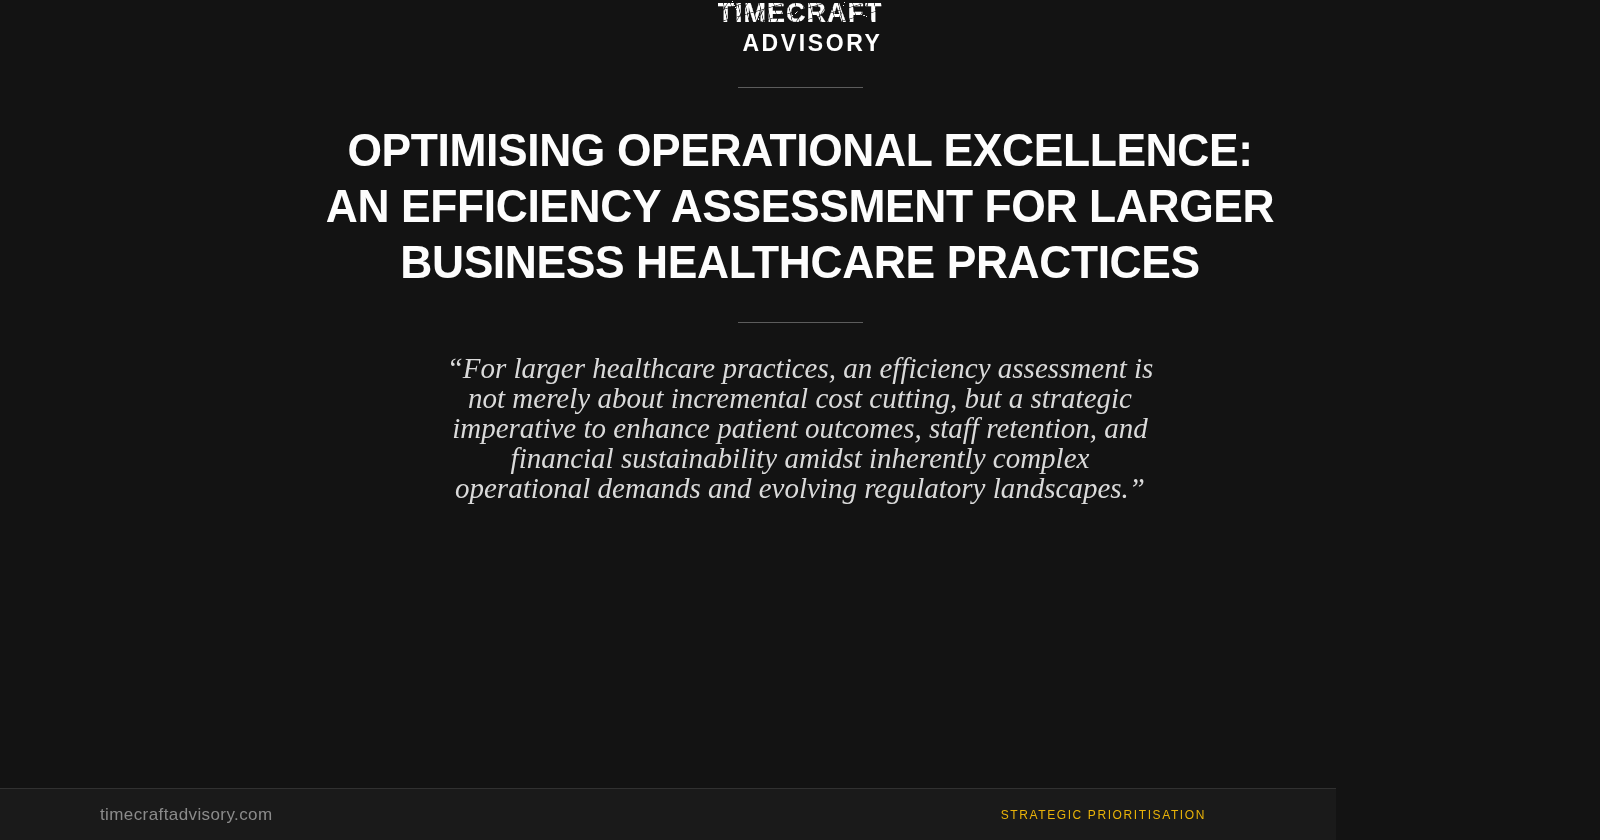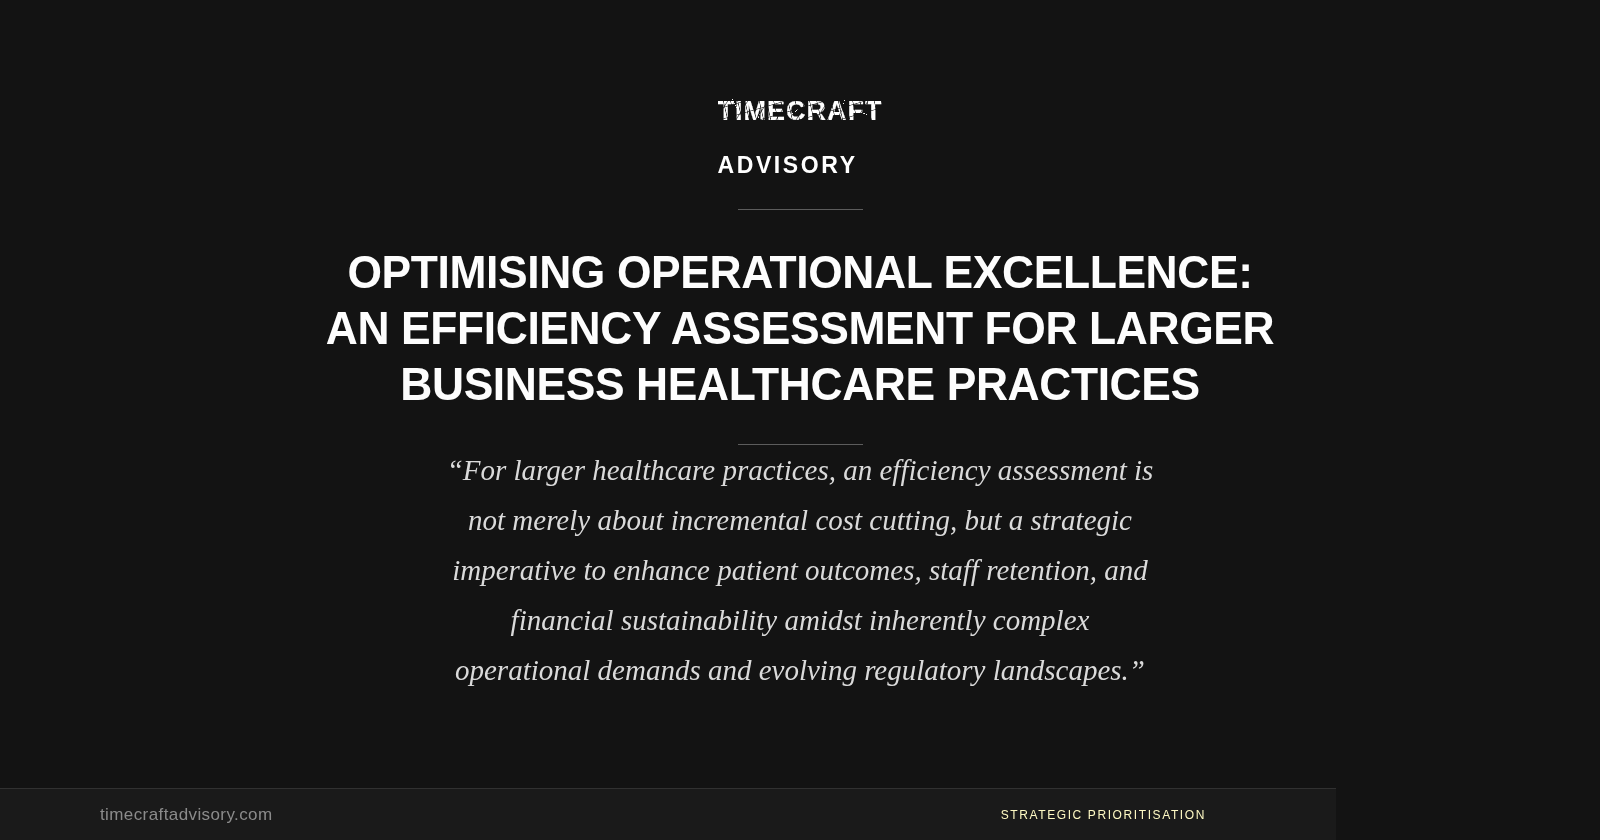--- a/index.html
+++ b/index.html
@@ -32,26 +32,24 @@
     top:0;
     width:1600px;
     height:788px;
     display:flex;
     flex-direction:column;
     align-items:center;
   }
 
   
   .logo-block {
-    margin-top:98px;
     display:flex;
     flex-direction:column;
-    align-items:flex-start;
+    align-items:flex-end;
     line-height:1;
-    gap:24px;
   }
 
   .logo-primary {
     position:relative;
     font-family:"Liberation Sans", sans-serif;
     font-weight:bold;
     font-size:27px;
     letter-spacing:1.0px;
     color:#ffffff;
     line-height:1;
@@ -121,27 +119,28 @@
     line-height:56px;
     letter-spacing:-0.4px;
     color:#fdfdfd;
     text-transform:uppercase;
     transform:scaleX(0.965);
     transform-origin:center top;
   }
 
   
   .quote {
+    margin-top:30px;
     width:720px;
     text-align:center;
     font-family:"Liberation Serif", serif;
     font-style:italic;
     font-weight:normal;
     font-size:29px;
-    line-height:50px;
+    line-height:30px;
     color:#dadada;
   }
 
   
   .footer {
     position:absolute;
     left:0;
     top:788px;
     width:1336px;
     height:52px;
@@ -159,21 +158,21 @@
     letter-spacing:0.4px;
     color:#8b8b8b;
   }
 
   .footer-right {
     margin-right:130px;
     font-family:"Liberation Sans", sans-serif;
     font-size:12px;
     font-weight:normal;
     letter-spacing:1.6px;
-    color:#fef9c3;
+    color:#eab308;
     text-transform:uppercase;
   }
 </style>
 </head>
 <body>
 
 <div class="slide">
 
   <div class="stage">
 

